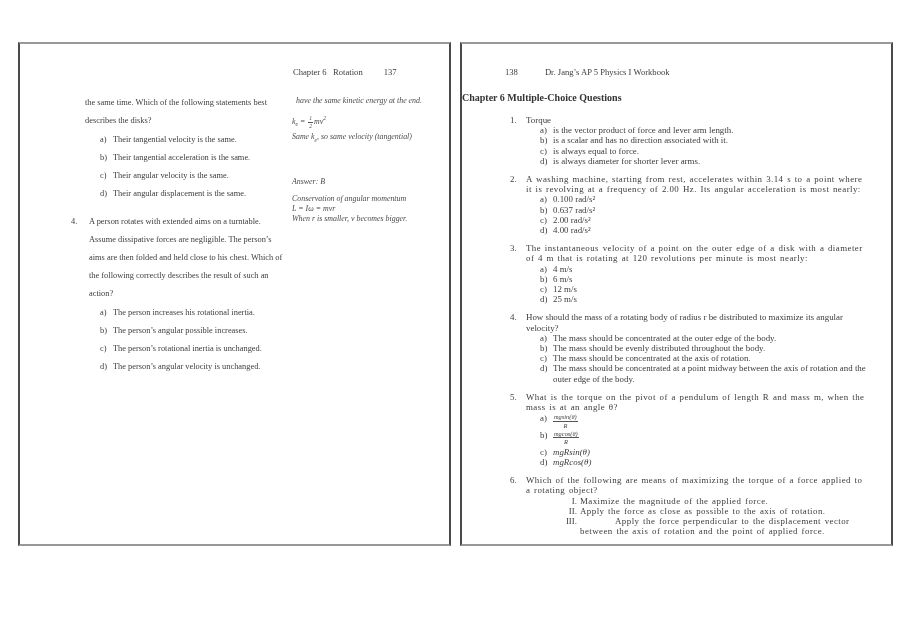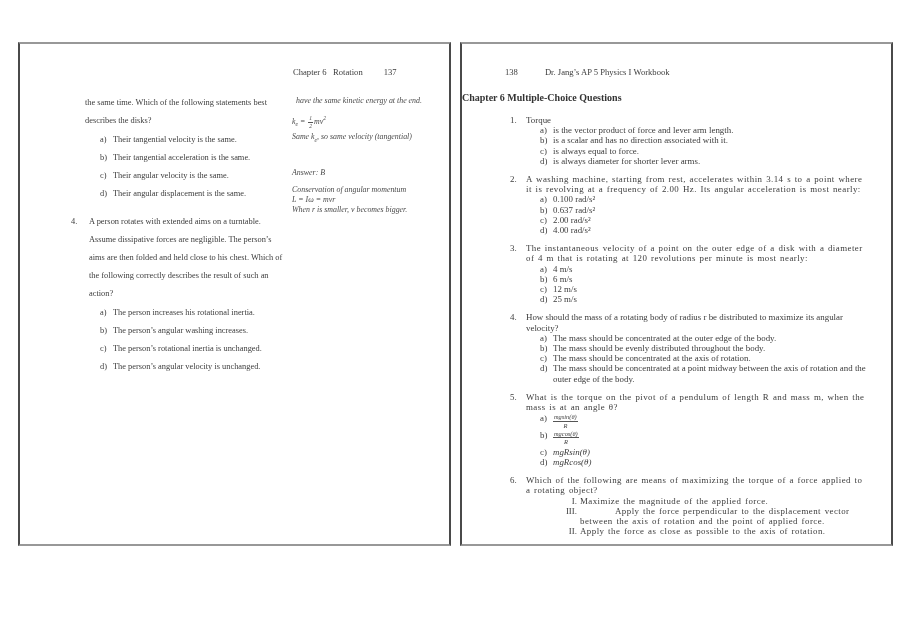--- a/index.html
+++ b/index.html
@@ -24,21 +24,21 @@
   .lp-main .opt-label { width:13px; flex:none; }
   .lp-q4 { display:flex; margin-left:-14px; margin-top:10px; }
   .lp-q4 .q-num { width:14px; flex:none; }
   .lp-margin {
     position:absolute; left:272px; top:52px; width:144px;
     font-style:italic; font-size:7.9px; line-height:10.2px; color:#4a4a4a;
   }
   .note-narrow { width:130px;text-align:right; }
   .lp-margin .formula { margin-top:7px; font-size:7.9px; }
   .lp-margin .note2 { margin-top:2px; }
-  .lp-margin .answer { margin-top:24px; }
+  .lp-margin .answer { margin-top:33px; }
   .lp-margin .note3 { margin-top:6px; }
   .lp-margin .formulaL { margin-top:0; }
 
   .frac { display:inline-flex; flex-direction:column; text-align:center; vertical-align:middle; line-height:1.15; }
   .frac .num { display:block; border-bottom:0.8px solid #555; padding:0 1px; }
   .frac-small { font-size:5.6px; margin:0 1px; }
   sub { font-size:5.6px; }
   sup { font-size:5.6px; }
 
   
@@ -94,21 +94,21 @@
       <span class="q-num">4.</span>
       <div>A person rotates with extended aims on a turntable. Assume dissipative forces are negligible. The person’s aims are then folded and held close to his chest. Which of the following correctly describes the result of such an action?</div>
     </div>
     <div class="opts">
       <div class="opt">
         <span class="opt-label">a)</span>
         <span>The person increases his rotational inertia.</span>
       </div>
       <div class="opt">
         <span class="opt-label">b)</span>
-        <span>The person’s angular washing increases.</span>
+        <span>The person’s angular possible increases.</span>
       </div>
       <div class="opt">
         <span class="opt-label">c)</span>
         <span>The person’s rotational inertia is unchanged.</span>
       </div>
       <div class="opt">
         <span class="opt-label">d)</span>
         <span>The person’s angular velocity is unchanged.</span>
       </div>
     </div>
@@ -273,25 +273,25 @@
     <div class="q">
       <span class="q-num">6.</span>
       <div class="q-content">
         <div class="spaced">Which of the following are means of maximizing the torque of a force applied to a rotating object?</div>
         <div class="roman">
           <div class="r-item">
             <span class="r-label">I.</span>
             <div class="spaced">Maximize the magnitude of the applied force.</div>
           </div>
           <div class="r-item">
+            <span class="r-label">II.</span>
+            <div class="spaced">Apply the force as close as possible to the axis of rotation.</div>
+          </div>
+          <div class="r-item">
             <span class="r-label">III.</span>
             <div class="spaced r-indent">Apply the force perpendicular to the displacement vector between the axis of rotation and the point of applied force.</div>
           </div>
-          <div class="r-item">
-            <span class="r-label">II.</span>
-            <div class="spaced">Apply the force as close as possible to the axis of rotation.</div>
-          </div>
         </div>
       </div>
     </div>
 
   </div>
 </div>
 
 </body></html>

